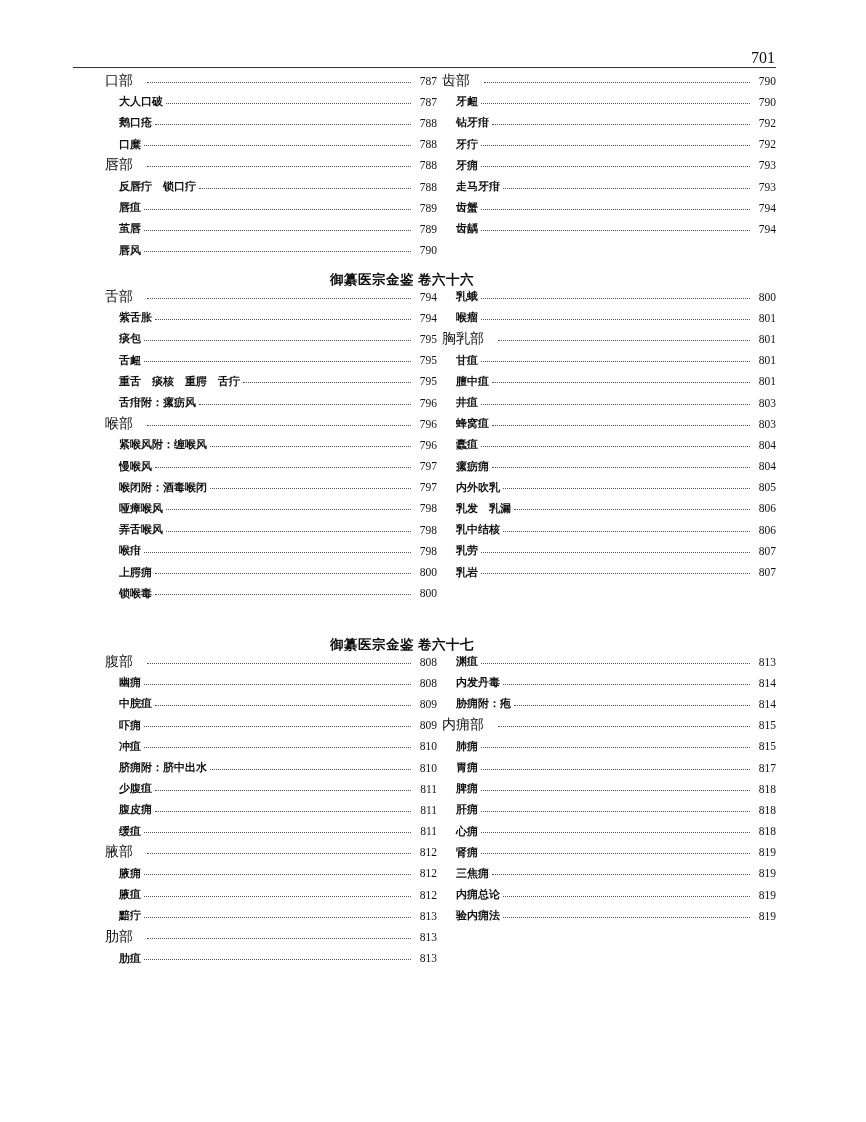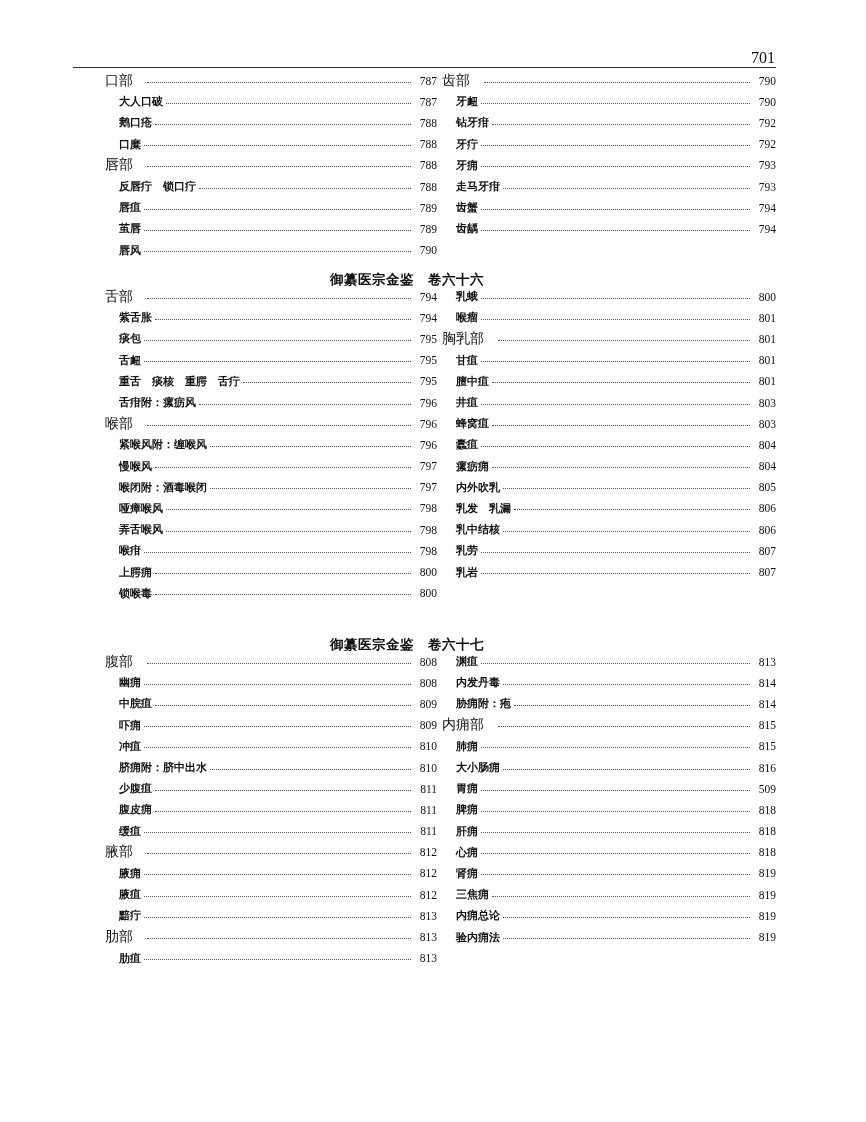--- a/index.html
+++ b/index.html
@@ -13,21 +13,21 @@
   .col { position:absolute; width:332px; }
   .col.left { left:90px;margin-left:15px; }
   .col.right { left:442px; width:334px; }
   .row { height:21.2px; display:flex; align-items:center; white-space:nowrap; overflow:hidden; }
   .row .label { flex:0 0 auto; font-size:11px; font-weight:bold; font-family:"DejaVu Sans", sans-serif; padding-right:3px; }
   .row.section .label { font-size:14px; font-weight:normal; font-family:"DejaVu Serif", serif; padding-right:14px; }
   .row.item { padding-left:14px; }
   .row .leader { flex:1 1 auto; height:1px; border-bottom:1.6px dotted #555; margin-top:2px; margin-right:6px; }
   .row .page { flex:0 0 auto; font-size:11.5px; font-family:"Liberation Serif", serif; width:20px; text-align:right; }
   .volume { position:absolute; left:330px; font-family:"DejaVu Sans", sans-serif; font-weight:bold; font-size:13.5px; letter-spacing:0.5px; }
-  .volume span + span { margin-left:14px; }
+  .volume span + span { margin-left:4px; }
 </style>
 </head>
 <body>
 
 <div class="header">
   <div class="header-page">701</div>
   <div class="header-rule"></div>
 </div>
 
 <div class="col left" style="top:70px">
@@ -375,28 +375,23 @@
       <span class="label">内痈部</span>
       <span class="leader"></span>
       <span class="page">815</span>
     </div>
     <div class="row item">
       <span class="label">肺痈</span>
       <span class="leader"></span>
       <span class="page">815</span>
     </div>
     <div class="row item">
-      <span class="label">大小肠痈</span>
-      <span class="leader"></span>
-      <span class="page">816</span>
-    </div>
-    <div class="row item">
       <span class="label">胃痈</span>
       <span class="leader"></span>
-      <span class="page">509</span>
+      <span class="page">817</span>
     </div>
     <div class="row item">
       <span class="label">脾痈</span>
       <span class="leader"></span>
       <span class="page">818</span>
     </div>
     <div class="row item">
       <span class="label">肝痈</span>
       <span class="leader"></span>
       <span class="page">818</span>

